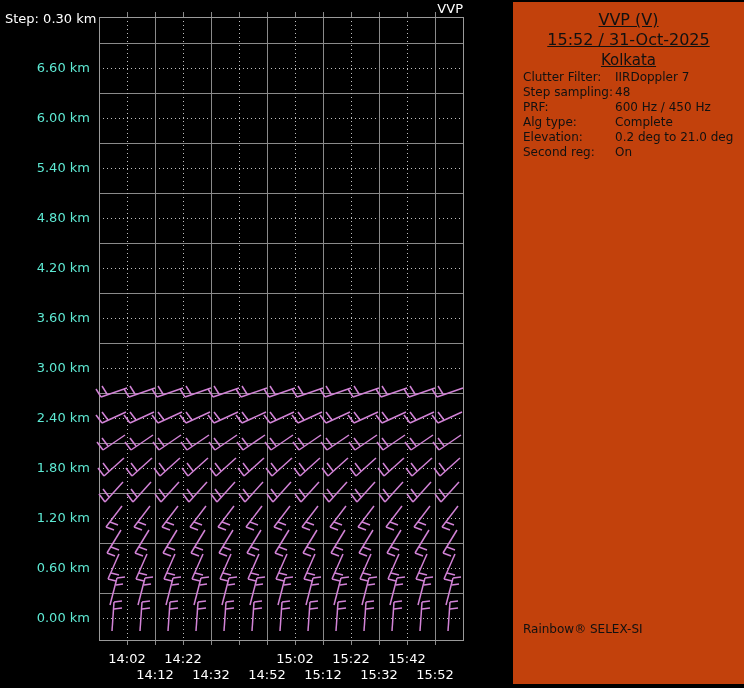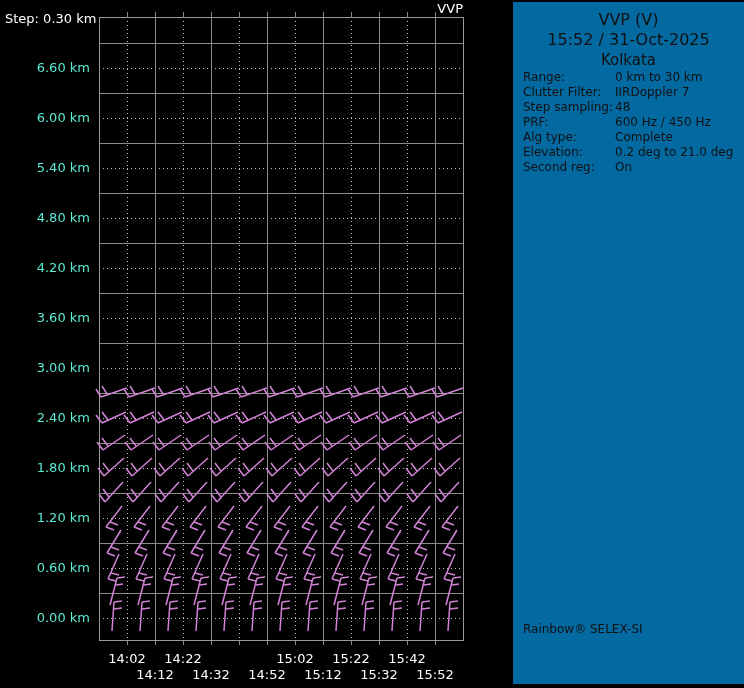--- a/index.html
+++ b/index.html
@@ -781,29 +781,25 @@
       <div class="xlab" style="left: 239px; top: 669px; margin-top: 37px;">14:42</div>
       <div class="xlab" style="left: 267px; top: 667px;">14:52</div>
       <div class="xlab" style="left: 295px; top: 651px;">15:02</div>
       <div class="xlab" style="left: 323px; top: 667px;">15:12</div>
       <div class="xlab" style="left: 351px; top: 651px;">15:22</div>
       <div class="xlab" style="left: 379px; top: 667px;">15:32</div>
       <div class="xlab" style="left: 407px; top: 651px;">15:42</div>
       <div class="xlab" style="left: 435px; top: 667px;">15:52</div>
     </div>
 
-  <div class="panel" style="background: #0369a1; color: rgb(17, 17, 17);">
+  <div class="panel" style="background: #c2410c; color: rgb(17, 17, 17); text-decoration: underline;">
     <div class="p-title">VVP (V)</div>
     <div class="p-dt">15:52 / 31-Oct-2025</div>
     <div class="p-site">Kolkata</div>
     <div class="fields" id="fields">
-        <div class="frow">
-          <span class="flabel">Range:</span>
-          <span class="fvalue">0 km to 30 km</span>
-        </div>
         <div class="frow">
           <span class="flabel">Clutter Filter:</span>
           <span class="fvalue">IIRDoppler 7</span>
         </div>
         <div class="frow">
           <span class="flabel">Step sampling:</span>
           <span class="fvalue">48</span>
         </div>
         <div class="frow">
           <span class="flabel">PRF:</span>

